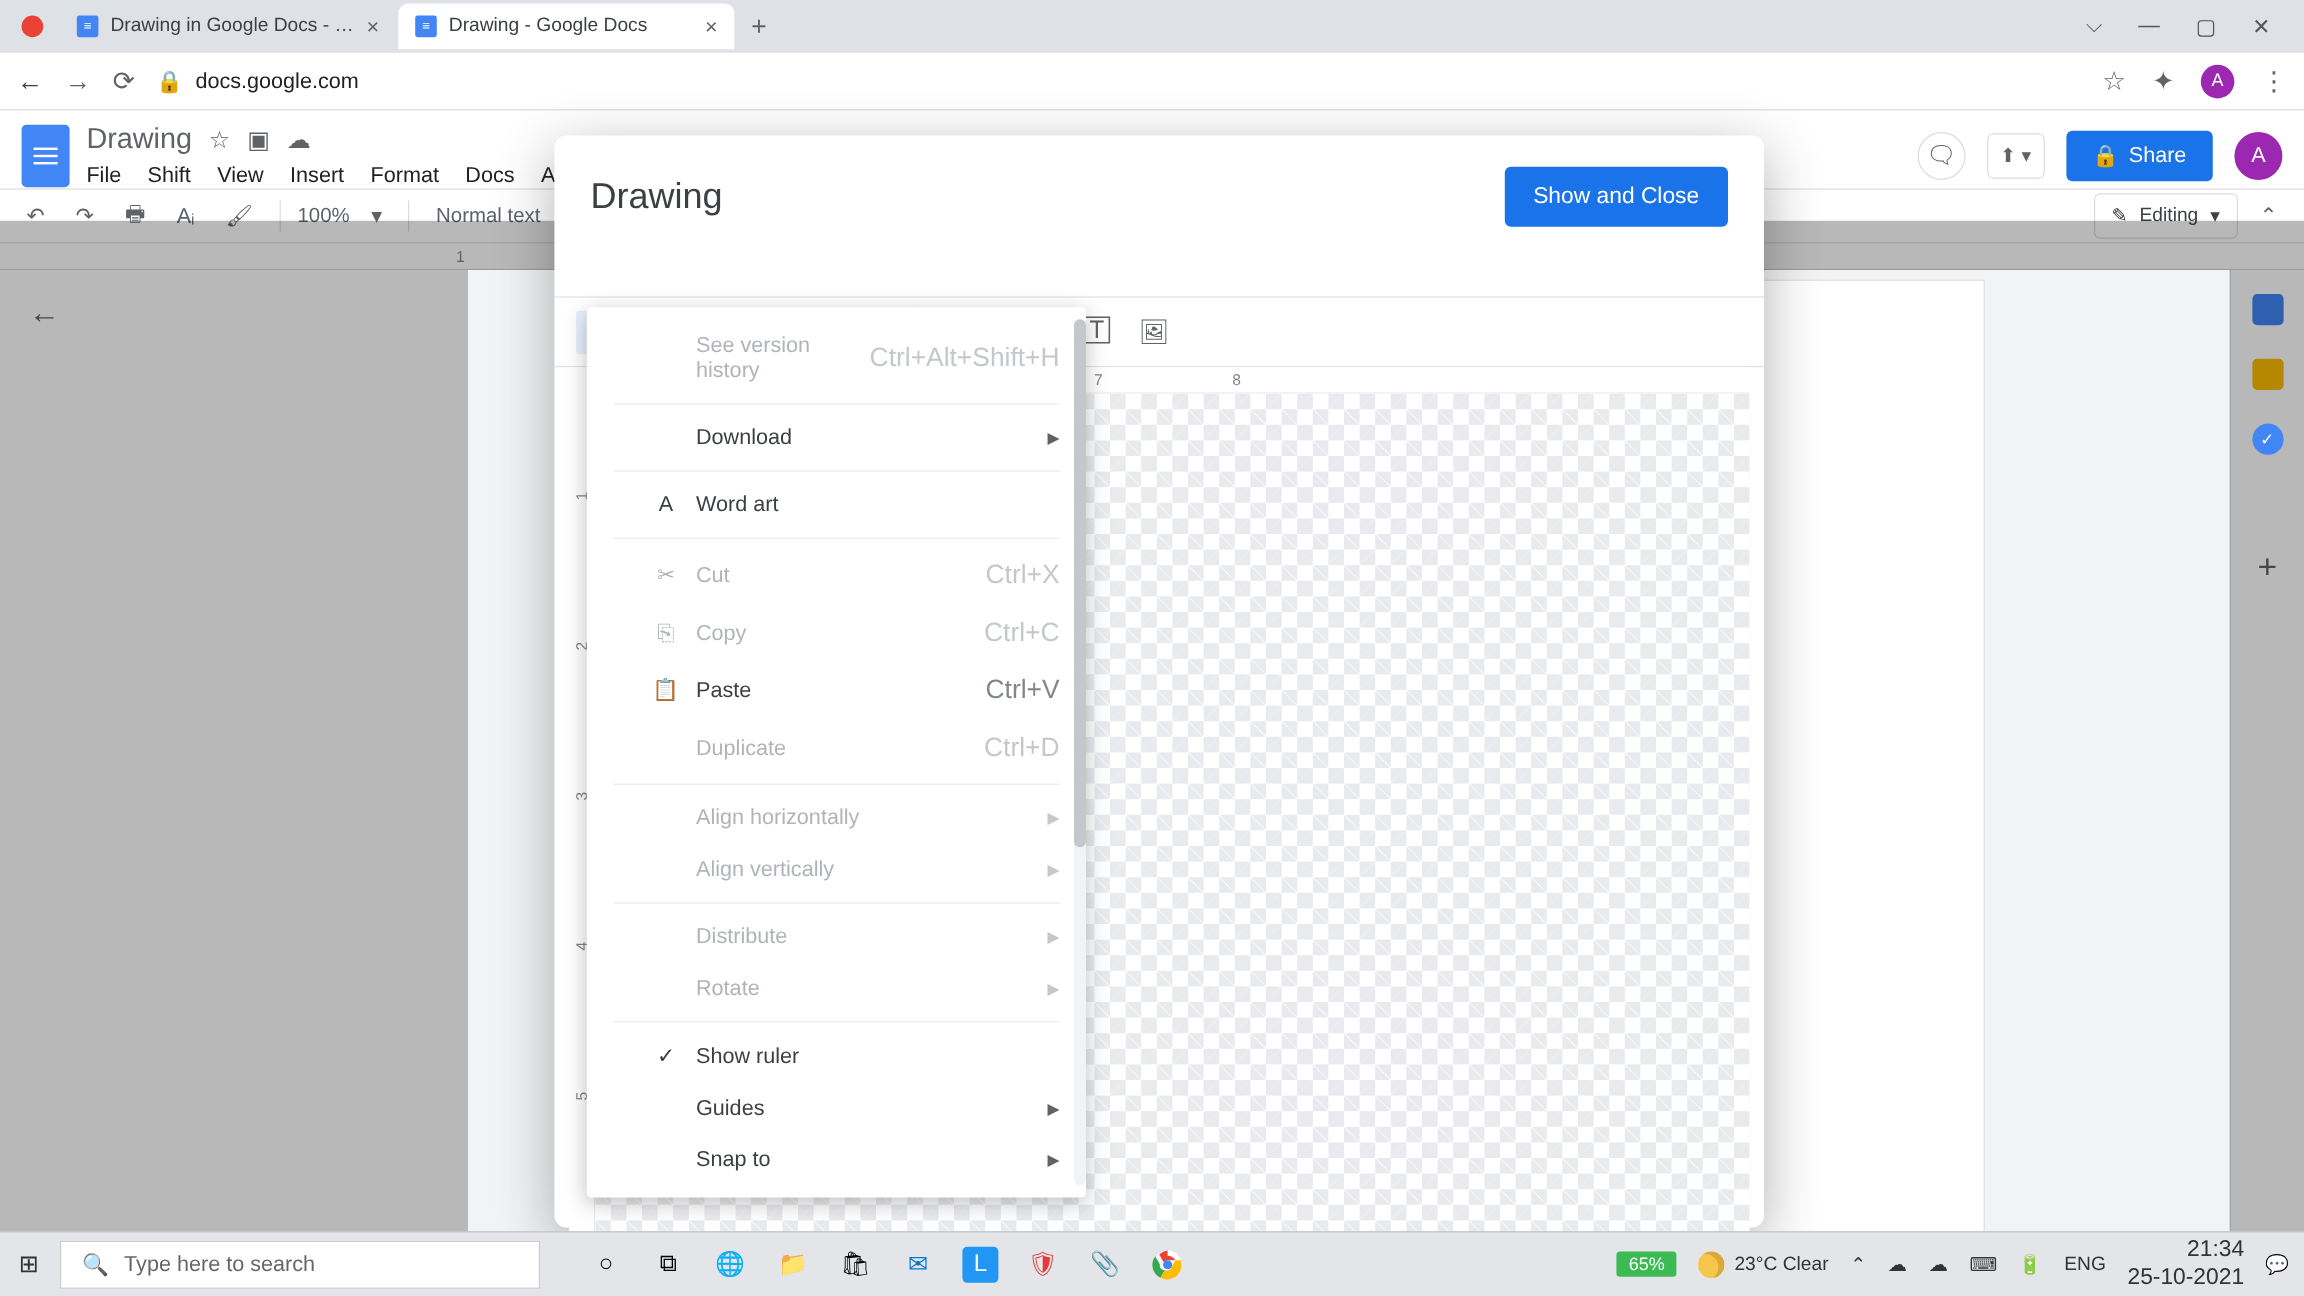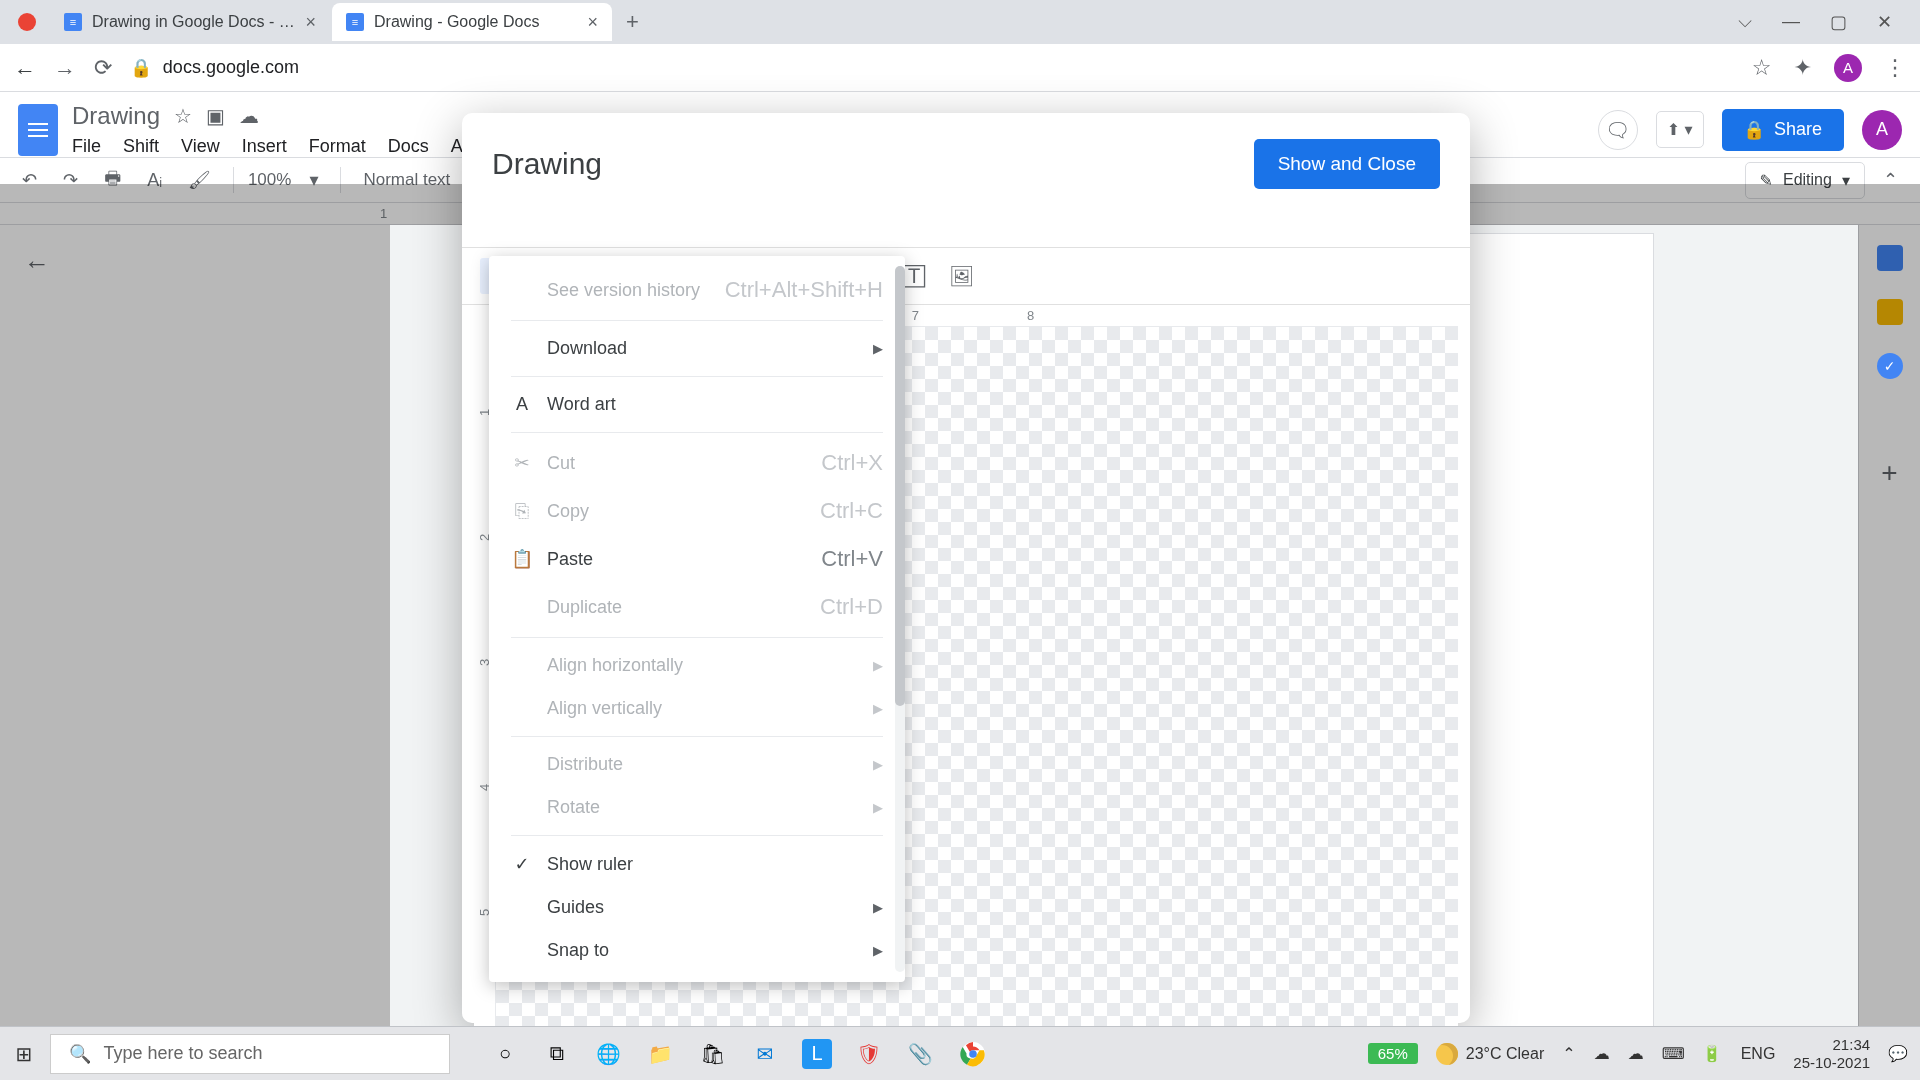--- a/index.html
+++ b/index.html
@@ -94,42 +94,42 @@
     linear-gradient(-45deg, #e8eaed 25%, transparent 25%),
     linear-gradient(45deg, transparent 75%, #e8eaed 75%),
     linear-gradient(-45deg, transparent 75%, #e8eaed 75%);
   background-size: 26px 26px;
   background-position: 0 0, 0 13px, 13px -13px, -13px 0;
   background-color: #fff;
 }
 
 
 .actions-menu { position: absolute; top: 256px; left: 489px; width: 416px; background: #fff; border-radius: 4px; box-shadow: 0 4px 18px rgba(0,0,0,0.25); padding: 10px 0; z-index: 10; }
-.menu-row { display: flex; align-items: center; padding: 11px 22px; font-size: 18px; color: #3c4043; gap: 14px; }
+.menu-row { display: flex; align-items: center; padding: 11px 22px; font-size: 18px; color: #3c4043; gap: 14px; margin-left: 33px; }
 .menu-row.disabled { color: #b0b4b8; }
 .menu-row .icon { width: 22px; text-align: center; color: inherit; font-size: 18px; }
 .menu-row .icon.hidden { visibility: hidden; }
 .menu-row .lbl { flex: 1; }
 .menu-row .shortcut { color: #80868b; font-size: 22px; }
 .menu-row.disabled .shortcut { color: #c4c7cb; }
 .menu-row .sub { color: #5f6368; font-size: 13px; }
 .menu-row.disabled .sub { color: #c4c7cb; }
 .menu-divider { height: 1px; background: #e8eaed; margin: 6px 22px; }
 .menu-scroll { position: absolute; right: 0; top: 10px; bottom: 10px; width: 10px; background: #f1f3f4; border-radius: 5px; }
 .menu-thumb { position: absolute; right: 0; top: 0; width: 10px; height: 440px; background: #c4c7cb; border-radius: 5px; }
 
 
 .taskbar { position: absolute; bottom: 0; left: 0; right: 0; height: 54px; background: #e4e5e8; border-top: 1px solid #c0c3c8; display: flex; align-items: center; }
 .start { width: 48px; text-align: center; color: #333; font-size: 20px; }
 .search-pill { background: #fff; height: 40px; width: 400px; display: flex; align-items: center; padding: 0 18px; gap: 12px; color: #666; font-size: 18px; border: 1px solid #ccc; margin-left: 2px; }
 .task-icons { display: flex; align-items: center; gap: 22px; margin-left: 40px; }
 .task-icons .ti { width: 30px; height: 30px; border-radius: 4px; display: flex; align-items: center; justify-content: center; font-size: 20px; }
 .sys-tray { margin-left: auto; display: flex; align-items: center; gap: 18px; padding-right: 12px; color: #333; font-size: 16px; }
 .battery-pill { background: #3cba54; color: #fff; padding: 2px 10px; border-radius: 3px; font-size: 15px; }
-.clock { text-align: right; font-size: 15px; line-height: 1.2; color: #333; }
+.clock { text-align: right; font-size: 19px; line-height: 1.2; color: #333; }
 .weather { display: flex; align-items: center; gap: 8px; }
 .moon { width: 22px; height: 22px; border-radius: 50%; background: #f6c64b; box-shadow: inset -5px 2px 0 #d9a93e; }
 </style>
 </head>
 <body>
 
 <div class="browser-chrome">
   <div class="tab-strip">
     <div class="tab" style="min-width:40px;max-width:40px;padding:0 10px">
       <div class="tab-favicon rec"></div>

